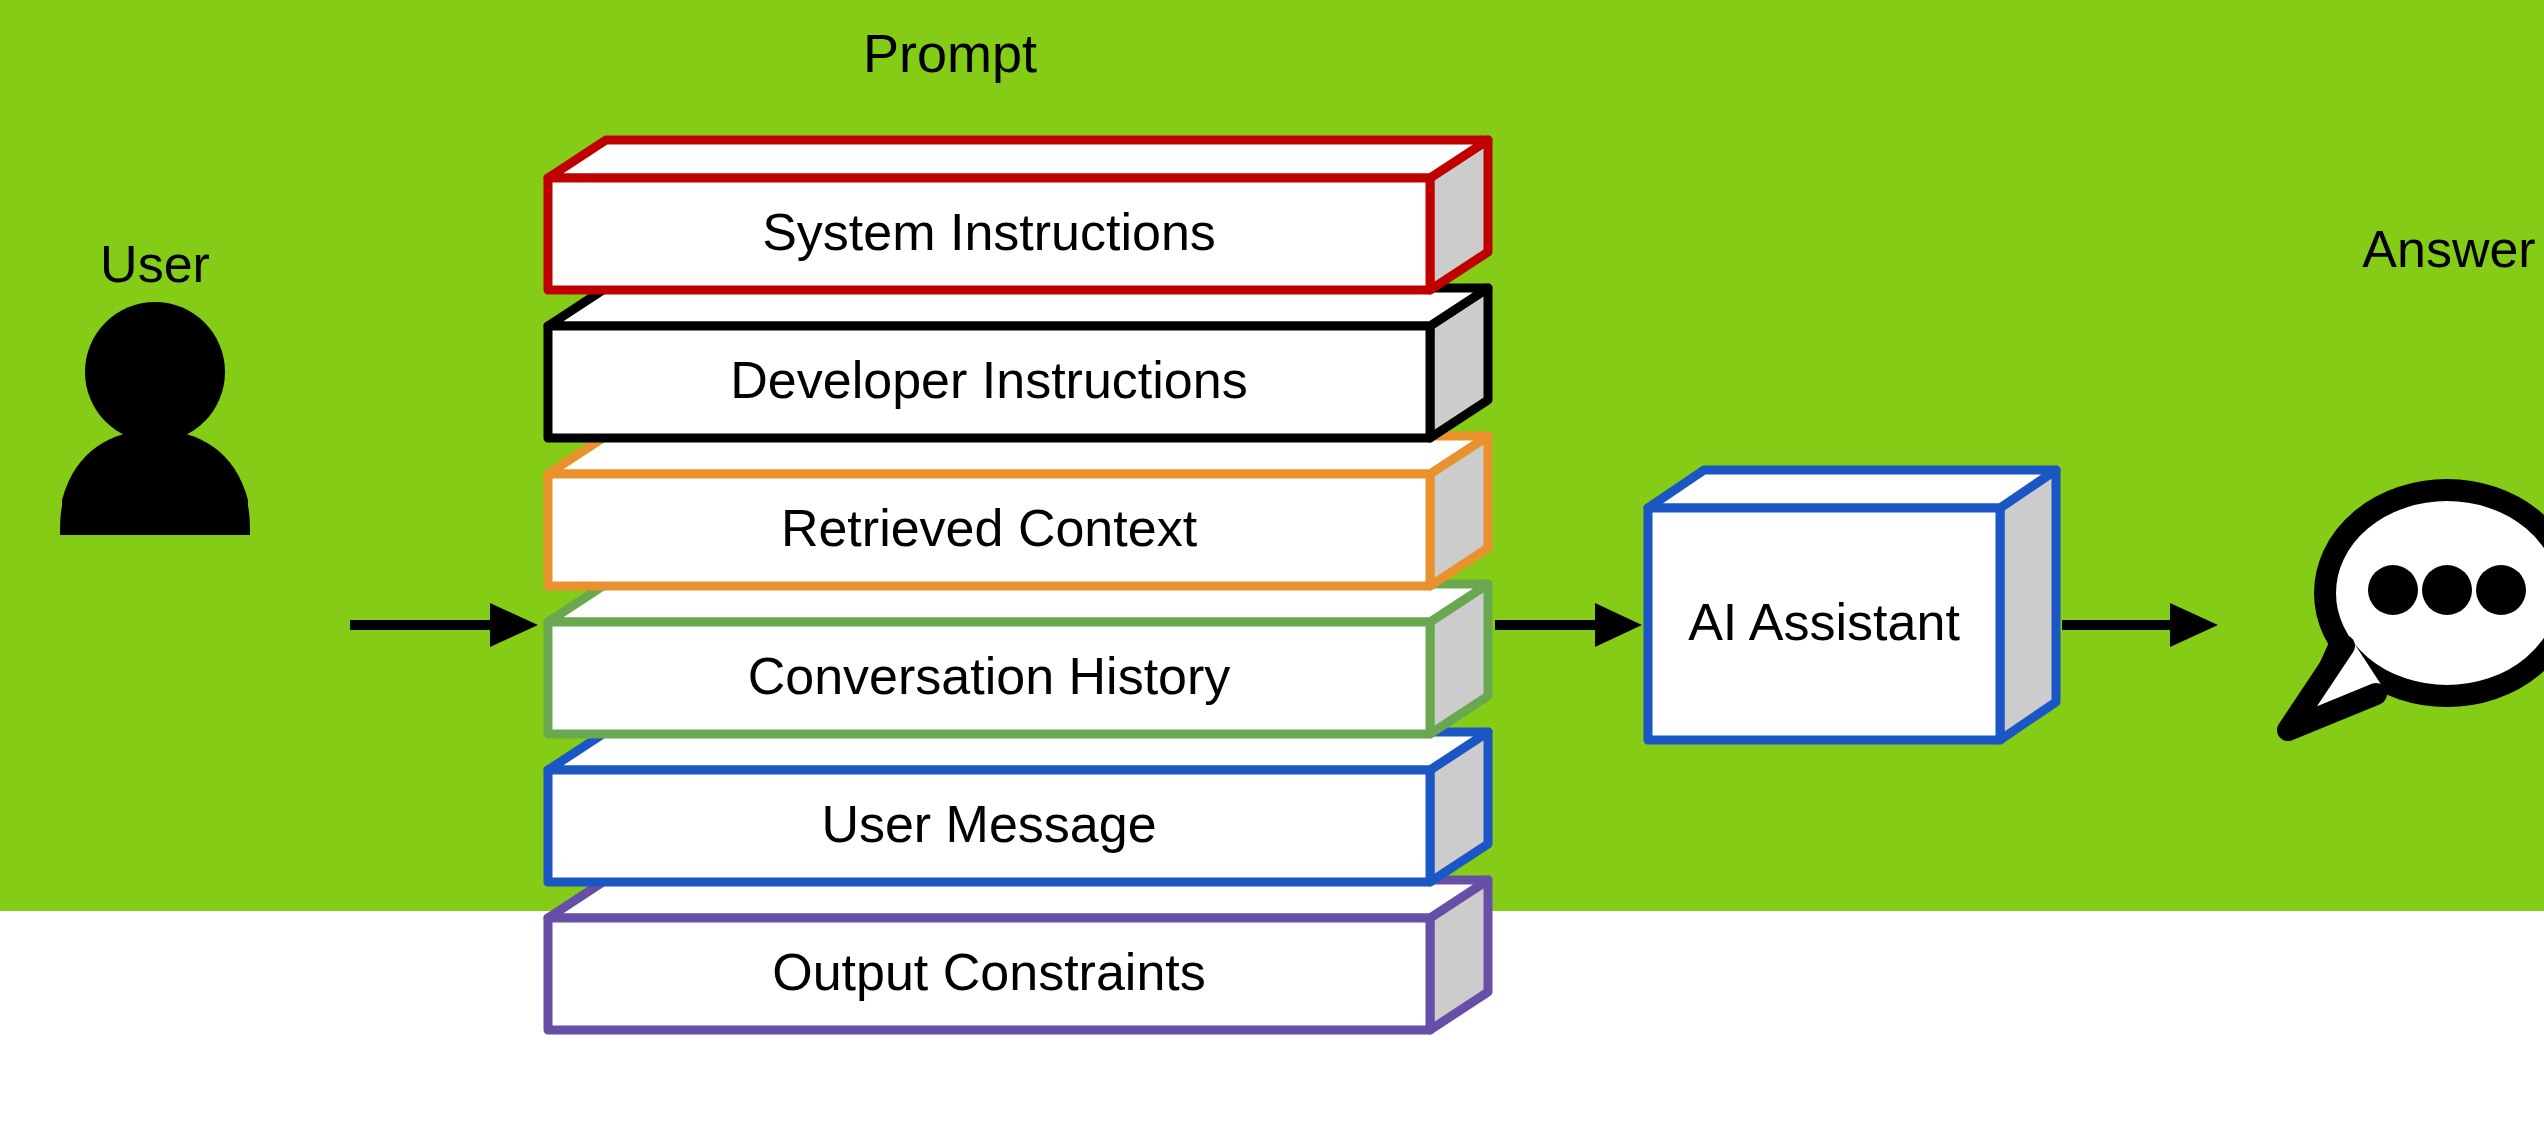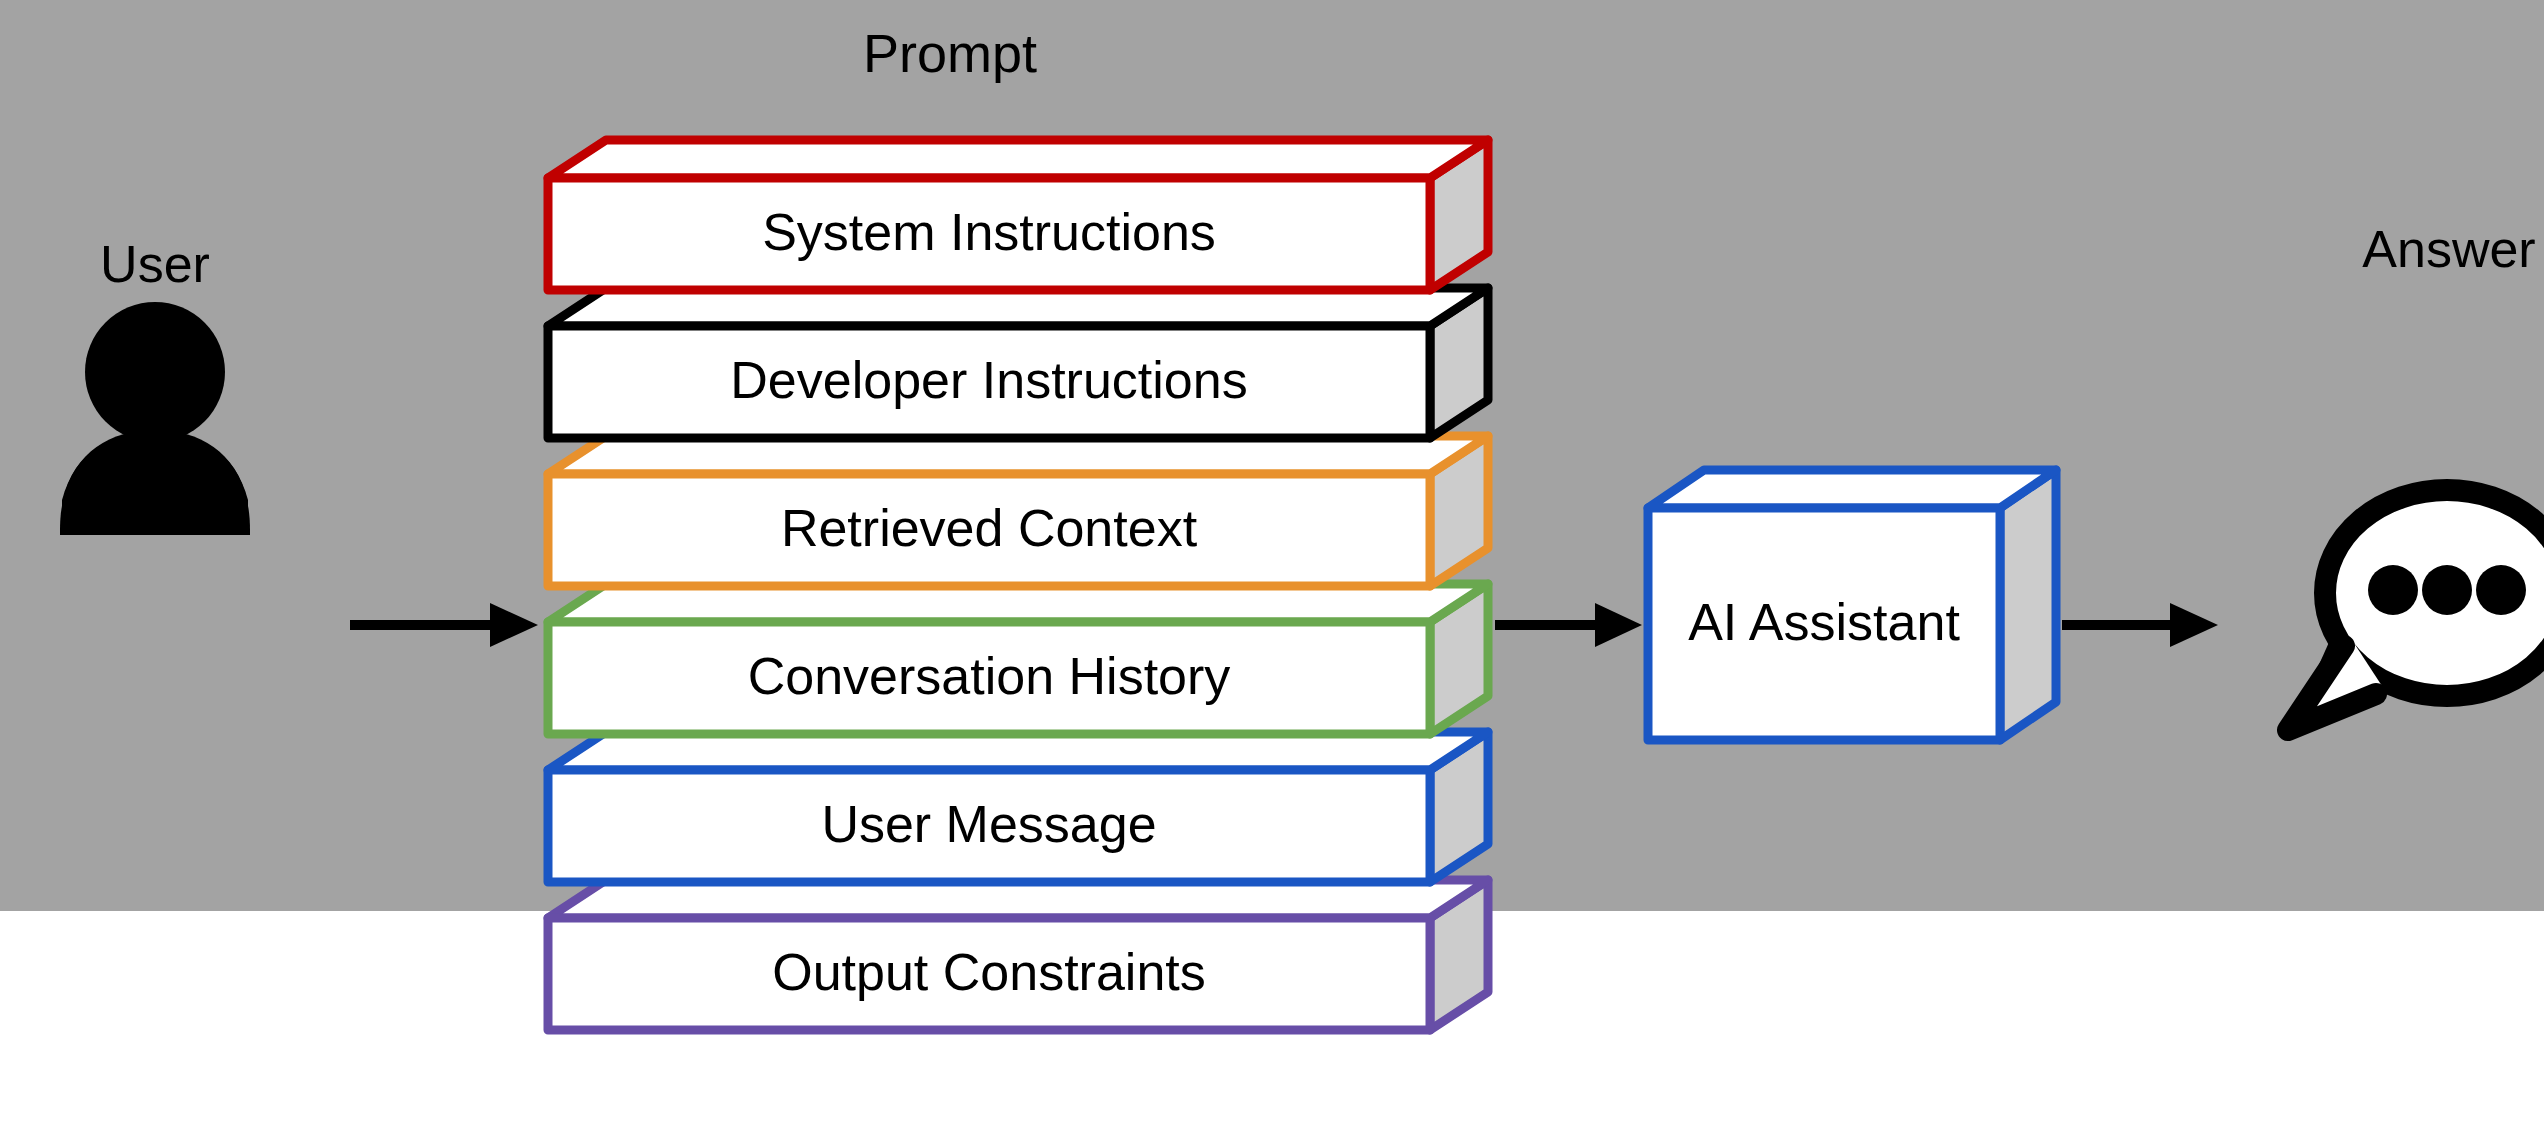--- a/index.html
+++ b/index.html
@@ -11,21 +11,21 @@
   body {
     font-family: "Liberation Sans", sans-serif;
     width: 2544px;
     height: 1137px;
     overflow: hidden;
   }
   #canvas {
     position: relative;
     width: 2544px;
     height: 911px;
-    background: #a3a3a3;
+    background: #84cc16;
   }
   #canvas svg {
     position: absolute;
     top: 0;
     left: 0;
     width: 2544px;
     height: 1137px;
   }
   .diag-text {
     font-family: "Liberation Sans", sans-serif;

